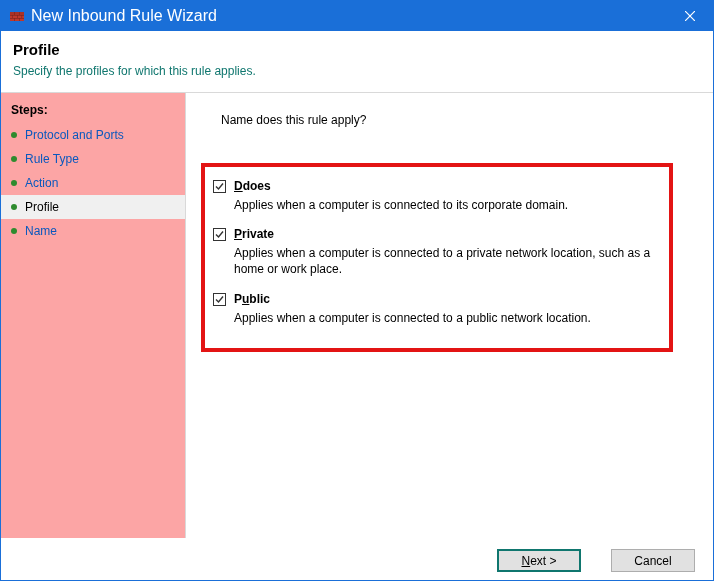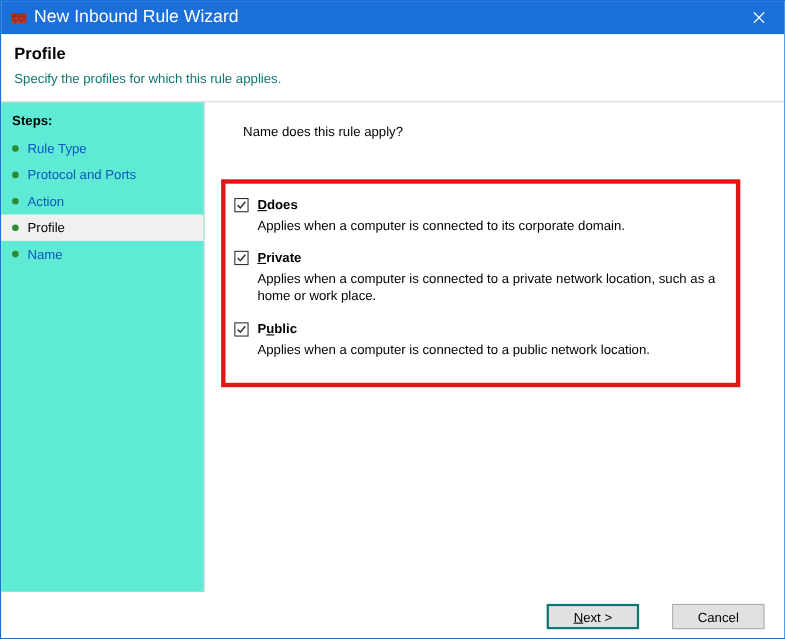--- a/index.html
+++ b/index.html
@@ -61,21 +61,21 @@
 
     
     .body {
       display: flex;
       height: 445px;
     }
     .sidebar {
       width: 185px;
       border-right: 1px solid #d9d9d9;
       padding: 8px 0;
-      background: #5eead4;
+      background: #fca5a5;
     }
     .steps-title {
       font-weight: bold;
       padding: 2px 10px 6px 10px;
       font-size: 12px;
     }
     .step-item {
       display: flex;
       align-items: center;
       padding: 5px 8px 5px 10px;
@@ -207,25 +207,25 @@
   <div class="page-desc">Specify the profiles for which this rule applies.</div>
 </div>
 
 <div class="body">
 
   <div class="sidebar">
     <div class="steps-title">Steps:</div>
 
     <div class="step-item">
       <span class="step-bullet"></span>
+      <span class="step-link">Protocol and Ports</span>
+    </div>
+    <div class="step-item">
+      <span class="step-bullet"></span>
       <span class="step-link">Rule Type</span>
-    </div>
-    <div class="step-item">
-      <span class="step-bullet"></span>
-      <span class="step-link">Protocol and Ports</span>
     </div>
     <div class="step-item">
       <span class="step-bullet"></span>
       <span class="step-link">Action</span>
     </div>
     <div class="step-item current">
       <span class="step-bullet"></span>
       <span class="step-link">Profile</span>
     </div>
     <div class="step-item">

